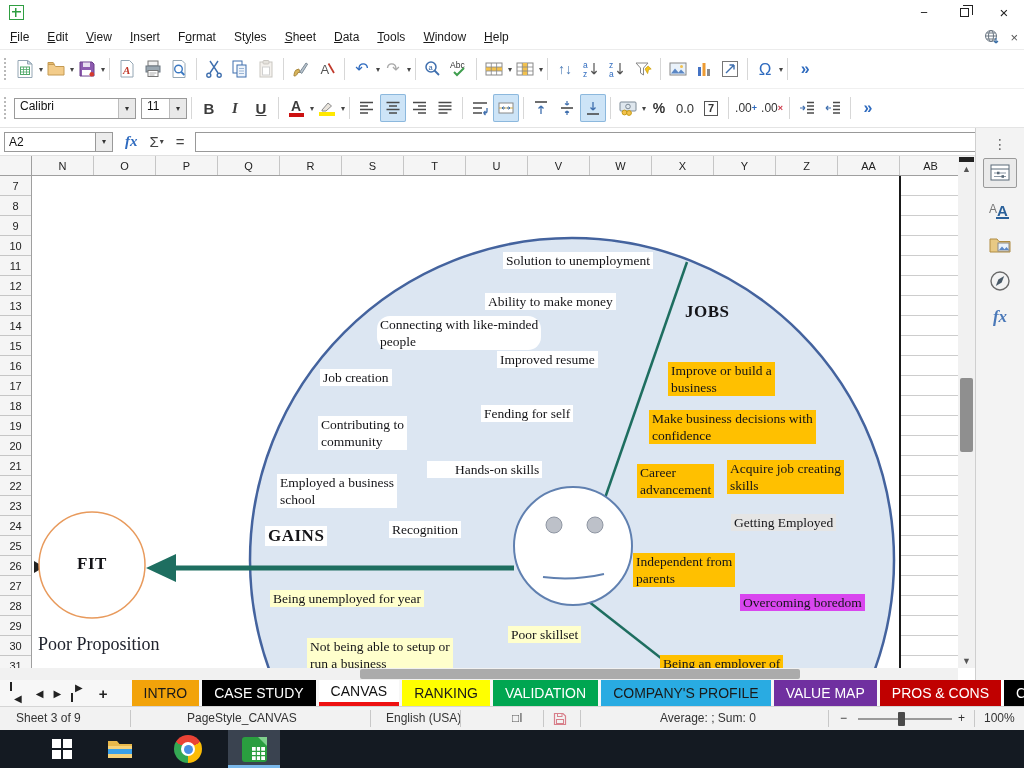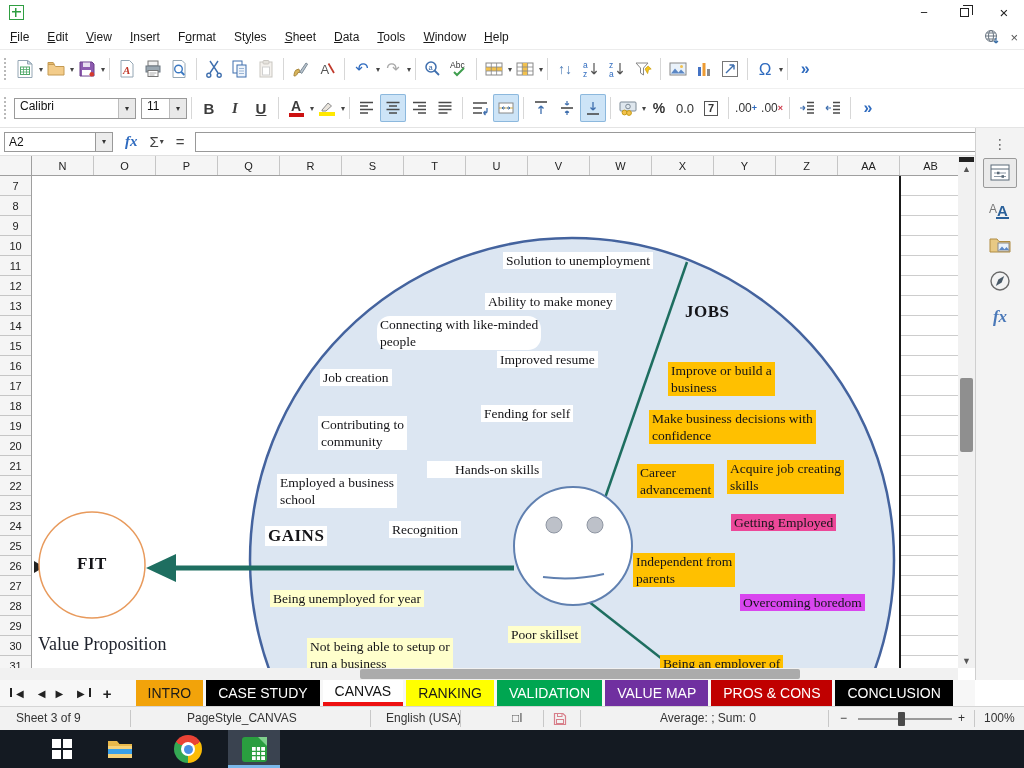--- a/index.html
+++ b/index.html
@@ -575,34 +575,34 @@
 school</div>
         <div class="lbl" style="left: 357px; top: 345px; background: rgb(255, 255, 255);">Recognition</div>
         <div class="lbl" style="left: 636px; top: 186px; background: rgb(255, 192, 0);">Improve or build a
 business</div>
         <div class="lbl" style="left: 617px; top: 234px; background: rgb(255, 192, 0);">Make business decisions with
 confidence</div>
         <div class="lbl" style="left: 605px; top: 288px; background: rgb(255, 192, 0);">Career
 advancement</div>
         <div class="lbl" style="left: 695px; top: 284px; background: rgb(255, 192, 0);">Acquire job creating
 skills</div>
-        <div class="lbl" style="left: 699px; top: 338px; background: #ec4899;">Getting Employed</div>
+        <div class="lbl" style="left: 699px; top: 338px; background: #e5e5e5;">Getting Employed</div>
         <div class="lbl" style="left: 601px; top: 377px; background: rgb(255, 192, 0);">Independent from
 parents</div>
         <div class="lbl" style="left: 708px; top: 418px; background: #d946ef; text-align: center;">Overcoming boredom</div>
         <div class="lbl" style="left: 628px; top: 479px; background: rgb(255, 192, 0);">Being an employer of</div>
         <div class="lbl" style="left: 238px; top: 414px; background: rgb(255, 255, 204);">Being unemployed for year</div>
         <div class="lbl" style="left: 275px; top: 462px; background: rgb(255, 255, 204);">Not being able to setup or
 run a business</div>
         <div class="lbl" style="left: 476px; top: 450px; background: rgb(255, 255, 204);">Poor skillset</div>
       </div>
     <div class="hd gains-hd">GAINS</div>
     <div class="hd jobs-hd">JOBS</div>
     <div class="hd fit-hd">FIT</div>
-    <div class="vp">Value Proposition</div>
+    <div class="vp">Poor Proposition</div>
   </div>
 
   <div class="vscroll">
     <div class="vs-split"></div>
     <div class="vs-up">▲</div>
     <div class="vs-thumb"></div>
     <div class="vs-down">▼</div>
   </div>
   <div class="hscroll">
     <div class="hs-thumb"></div>
@@ -652,20 +652,21 @@
       <span>▶</span>
       <span><span>▶</span><span class="bar"></span></span>
     </span>
     <span class="tadd">+</span>
     <span id="tabs">
         <div class="tab" style="background: rgb(242, 163, 10); color: rgb(26, 26, 26);">INTRO</div>
         <div class="tab" style="background: rgb(0, 0, 0); color: rgb(255, 255, 255);">CASE STUDY</div>
         <div class="tab active" style="background: rgb(255, 255, 255); color: rgb(17, 17, 17);">CANVAS</div>
         <div class="tab" style="background: rgb(255, 255, 0); color: rgb(26, 26, 26);">RANKING</div>
         <div class="tab" style="background: rgb(0, 166, 81); color: rgb(255, 255, 255);">VALIDATION</div>
+        <div class="tab" style="background: rgb(41, 171, 226); color: rgb(26, 26, 26);">COMPANY'S PROFILE</div>
         <div class="tab" style="background: rgb(112, 48, 160); color: rgb(255, 255, 255);">VALUE MAP</div>
         <div class="tab" style="background: rgb(192, 0, 0); color: rgb(255, 255, 255);">PROS &amp; CONS</div>
         <div class="tab" style="background: rgb(0, 0, 0); color: rgb(255, 255, 255);">CONCLUSION</div>
       </span>
   </div>
 
   <div class="statusbar">
     <span class="st" style="left:16px;">Sheet 3 of 9</span>
     <span class="st-sep" style="left:130px;"></span>
     <span class="st" style="left:187px;">PageStyle_CANVAS</span>

